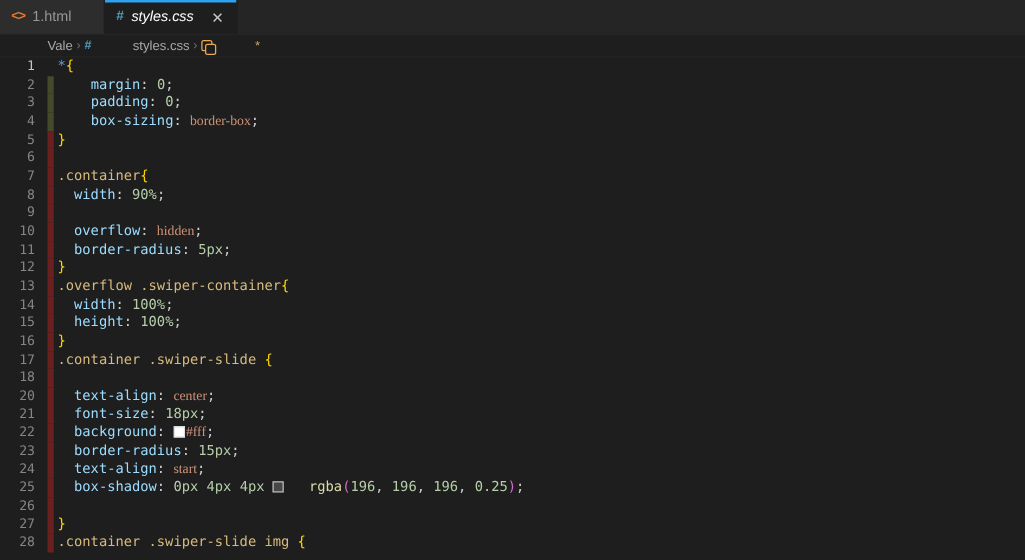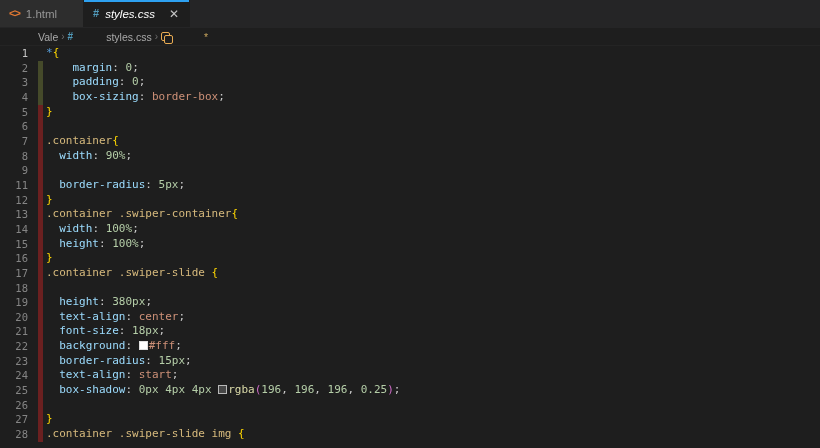--- a/index.html
+++ b/index.html
@@ -47,22 +47,22 @@
   .gbar.mod { background:#6b2020; }
   .gbar.add { background:#454a2a; }
   .codetext { position:absolute; left:46px; top:0; }
 
   .tk-star  { color:#569cd6; }
   .tk-sel   { color:#d7ba7d; }
   .tk-brace { color:#ffd700; }
   .tk-prop  { color:#9cdcfe; }
   .tk-punc  { color:#cccccc; }
   .tk-num   { color:#b5cea8; }
-  .tk-val   { color:#ce9178; }
-  .tk-fn    { color:#dcdcaa; }
+  .tk-val   { color:#ce9178;font-family:Liberation Serif, serif; }
+  .tk-fn    { color:#dcdcaa;margin-left:19px; }
   .tk-paren { color:#d16dca; }
   .tk-ws    { }
 
   .swatch { display:inline-block; width:9px; height:9px; vertical-align:-1px;
             margin-right:1px; }
   .swatch.white { background:#ffffff; border:1px solid #e0e0e0; }
   .swatch.gray  { background:rgba(196,196,196,0.25); border:1px solid #b9b9b9; }
 </style>
 </head>
 <body>
@@ -92,29 +92,29 @@
 <div class="editor" id="editor">
     <div class="line cur"><span class="lnum">1</span><span class="codetext"><span class="tk-star">*</span><span class="tk-brace">{</span></span></div>
     <div class="line"><span class="lnum">2</span><span class="gbar add"></span><span class="codetext"><span class="tk-ws">    </span><span class="tk-prop">margin</span><span class="tk-punc">: </span><span class="tk-num">0</span><span class="tk-punc">;</span></span></div>
     <div class="line"><span class="lnum">3</span><span class="gbar add"></span><span class="codetext"><span class="tk-ws">    </span><span class="tk-prop">padding</span><span class="tk-punc">: </span><span class="tk-num">0</span><span class="tk-punc">;</span></span></div>
     <div class="line"><span class="lnum">4</span><span class="gbar add"></span><span class="codetext"><span class="tk-ws">    </span><span class="tk-prop">box-sizing</span><span class="tk-punc">: </span><span class="tk-val">border-box</span><span class="tk-punc">;</span></span></div>
     <div class="line"><span class="lnum">5</span><span class="gbar mod"></span><span class="codetext"><span class="tk-brace">}</span></span></div>
     <div class="line"><span class="lnum">6</span><span class="gbar mod"></span><span class="codetext"></span></div>
     <div class="line"><span class="lnum">7</span><span class="gbar mod"></span><span class="codetext"><span class="tk-sel">.container</span><span class="tk-brace">{</span></span></div>
     <div class="line"><span class="lnum">8</span><span class="gbar mod"></span><span class="codetext"><span class="tk-ws">  </span><span class="tk-prop">width</span><span class="tk-punc">: </span><span class="tk-num">90%</span><span class="tk-punc">;</span></span></div>
     <div class="line"><span class="lnum">9</span><span class="gbar mod"></span></div>
+    <div class="line"><span class="lnum">10</span><span class="gbar mod"></span><span class="codetext"><span class="tk-ws">  </span><span class="tk-prop">overflow</span><span class="tk-punc">: </span><span class="tk-val">hidden</span><span class="tk-punc">;</span></span></div>
     <div class="line"><span class="lnum">11</span><span class="gbar mod"></span><span class="codetext"><span class="tk-ws">  </span><span class="tk-prop">border-radius</span><span class="tk-punc">: </span><span class="tk-num">5px</span><span class="tk-punc">;</span></span></div>
     <div class="line"><span class="lnum">12</span><span class="gbar mod"></span><span class="codetext"><span class="tk-brace">}</span></span></div>
-    <div class="line"><span class="lnum">13</span><span class="gbar mod"></span><span class="codetext"><span class="tk-sel">.container .swiper-container</span><span class="tk-brace">{</span></span></div>
+    <div class="line"><span class="lnum">13</span><span class="gbar mod"></span><span class="codetext"><span class="tk-sel">.overflow .swiper-container</span><span class="tk-brace">{</span></span></div>
     <div class="line"><span class="lnum">14</span><span class="gbar mod"></span><span class="codetext"><span class="tk-ws">  </span><span class="tk-prop">width</span><span class="tk-punc">: </span><span class="tk-num">100%</span><span class="tk-punc">;</span></span></div>
     <div class="line"><span class="lnum">15</span><span class="gbar mod"></span><span class="codetext"><span class="tk-ws">  </span><span class="tk-prop">height</span><span class="tk-punc">: </span><span class="tk-num">100%</span><span class="tk-punc">;</span></span></div>
     <div class="line"><span class="lnum">16</span><span class="gbar mod"></span><span class="codetext"><span class="tk-brace">}</span></span></div>
     <div class="line"><span class="lnum">17</span><span class="gbar mod"></span><span class="codetext"><span class="tk-sel">.container .swiper-slide </span><span class="tk-brace">{</span></span></div>
     <div class="line"><span class="lnum">18</span><span class="gbar mod"></span></div>
-    <div class="line"><span class="lnum">19</span><span class="gbar mod"></span><span class="codetext"><span class="tk-ws">  </span><span class="tk-prop">height</span><span class="tk-punc">: </span><span class="tk-num">380px</span><span class="tk-punc">;</span></span></div>
     <div class="line"><span class="lnum">20</span><span class="gbar mod"></span><span class="codetext"><span class="tk-ws">  </span><span class="tk-prop">text-align</span><span class="tk-punc">: </span><span class="tk-val">center</span><span class="tk-punc">;</span></span></div>
     <div class="line"><span class="lnum">21</span><span class="gbar mod"></span><span class="codetext"><span class="tk-ws">  </span><span class="tk-prop">font-size</span><span class="tk-punc">: </span><span class="tk-num">18px</span><span class="tk-punc">;</span></span></div>
     <div class="line"><span class="lnum">22</span><span class="gbar mod"></span><span class="codetext"><span class="tk-ws">  </span><span class="tk-prop">background</span><span class="tk-punc">: </span><span class="swatch white"></span><span class="tk-val">#fff</span><span class="tk-punc">;</span></span></div>
     <div class="line"><span class="lnum">23</span><span class="gbar mod"></span><span class="codetext"><span class="tk-ws">  </span><span class="tk-prop">border-radius</span><span class="tk-punc">: </span><span class="tk-num">15px</span><span class="tk-punc">;</span></span></div>
     <div class="line"><span class="lnum">24</span><span class="gbar mod"></span><span class="codetext"><span class="tk-ws">  </span><span class="tk-prop">text-align</span><span class="tk-punc">: </span><span class="tk-val">start</span><span class="tk-punc">;</span></span></div>
     <div class="line"><span class="lnum">25</span><span class="gbar mod"></span><span class="codetext"><span class="tk-ws">  </span><span class="tk-prop">box-shadow</span><span class="tk-punc">: </span><span class="tk-num">0px 4px 4px</span><span class="tk-punc"> </span><span class="swatch gray"></span><span class="tk-fn">rgba</span><span class="tk-paren">(</span><span class="tk-num">196</span><span class="tk-punc">, </span><span class="tk-num">196</span><span class="tk-punc">, </span><span class="tk-num">196</span><span class="tk-punc">, </span><span class="tk-num">0.25</span><span class="tk-paren">)</span><span class="tk-punc">;</span></span></div>
     <div class="line"><span class="lnum">26</span><span class="gbar mod"></span><span class="codetext"></span></div>
     <div class="line"><span class="lnum">27</span><span class="gbar mod"></span><span class="codetext"><span class="tk-brace">}</span></span></div>
     <div class="line"><span class="lnum">28</span><span class="gbar mod"></span><span class="codetext"><span class="tk-sel">.container .swiper-slide img </span><span class="tk-brace">{</span></span></div>
   </div>

